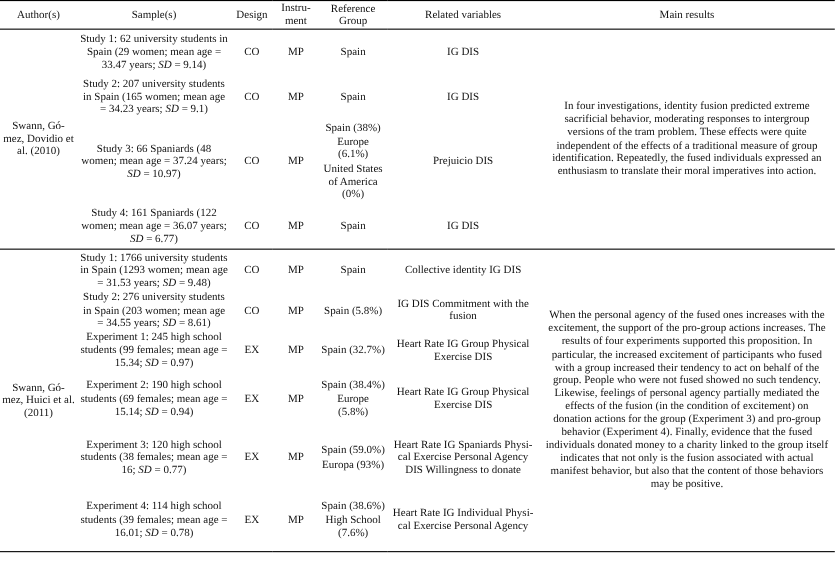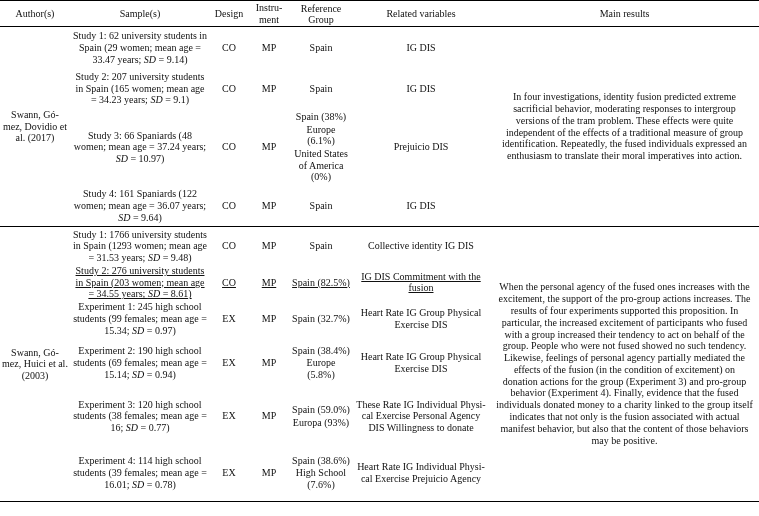--- a/index.html
+++ b/index.html
@@ -41,21 +41,21 @@
       <th>Design</th>
       <th>Instru-<br>ment</th>
       <th style="line-height:11px">Reference<br>Group</th>
       <th>Related variables</th>
       <th>Main results</th>
     </tr>
   </thead>
 
   <tbody id="group-body">
       <tr style="height: 42px;">
-        <td rowspan="4">Swann, Gó-mez, Dovidio et al. (2017)</td>
+        <td rowspan="4">Swann, Gó-mez, Dovidio et al. (2010)</td>
         <td><span>Study 1: 62 university students in Spain (29 women; mean age = 33.47 years; </span><i>SD</i><span> = 9.14)</span></td>
         <td>CO</td>
         <td>MP</td>
         <td>
           <span class="rg-item">Spain</span>
         </td>
         <td>IG DIS</td>
         <td class="results" rowspan="4">In four investigations, identity fusion predicted extreme sacrificial behavior, moderating responses to intergroup versions of the tram problem. These effects were quite independent of the effects of a traditional measure of group identification. Repeatedly, the fused individuals expressed an enthusiasm to translate their moral imperatives into action.</td>
       </tr>
       <tr style="height: 40px;">
@@ -72,48 +72,48 @@
         <td>CO</td>
         <td>MP</td>
         <td>
           <span class="rg-item">Spain (38%)</span>
           <span class="rg-item">Europe (6.1%)</span>
           <span class="rg-item">United States of America (0%)</span>
         </td>
         <td>Prejuicio DIS</td>
       </tr>
       <tr style="height: 41px;">
-        <td><span>Study 4: 161 Spaniards (122 women; mean age = 36.07 years; </span><i>SD</i><span> = 9.64)</span></td>
+        <td><span>Study 4: 161 Spaniards (122 women; mean age = 36.07 years; </span><i>SD</i><span> = 6.77)</span></td>
         <td>CO</td>
         <td>MP</td>
         <td>
           <span class="rg-item">Spain</span>
         </td>
         <td>IG DIS</td>
       </tr>
       <tr class="sep">
         <td colspan="7"></td>
       </tr>
       <tr style="height: 38px;">
-        <td rowspan="6">Swann, Gó-mez, Huici et al. (2003)</td>
+        <td rowspan="6">Swann, Gó-mez, Huici et al. (2011)</td>
         <td><span>Study 1: 1766 university students in Spain (1293 women; mean age = 31.53 years; </span><i>SD</i><span> = 9.48)</span></td>
         <td>CO</td>
         <td>MP</td>
         <td>
           <span class="rg-item">Spain</span>
         </td>
         <td>Collective identity  IG DIS</td>
         <td class="results" rowspan="6">When the personal agency of the fused ones increases with the excitement, the support of the pro-group actions increases. The results of four experiments supported this proposition. In particular, the increased excitement of participants who fused with a group increased their tendency to act on behalf of the group. People who were not fused showed no such tendency. Likewise, feelings of personal agency partially mediated the effects of the fusion (in the condition of excitement) on donation actions for the group (Experiment 3) and pro-group behavior (Experiment 4). Finally, evidence that the fused individuals donated money to a charity linked to the group itself indicates that not only is the fusion associated with actual manifest behavior, but also that the content of those behaviors may be positive.</td>
       </tr>
-      <tr style="height: 34px; text-decoration: underline;">
+      <tr style="height: 34px;">
         <td><span>Study 2: 276 university students in Spain (203 women; mean age = 34.55 years; </span><i>SD</i><span> = 8.61)</span></td>
         <td>CO</td>
         <td>MP</td>
         <td>
-          <span class="rg-item">Spain (82.5%)</span>
+          <span class="rg-item">Spain (5.8%)</span>
         </td>
         <td>IG DIS Commitment with the fusion</td>
       </tr>
       <tr style="height: 38px;">
         <td><span>Experiment 1: 245 high school students (99 females; mean age = 15.34; </span><i>SD</i><span> = 0.97)</span></td>
         <td>EX</td>
         <td>MP</td>
         <td>
           <span class="rg-item">Spain (32.7%)</span>
         </td>
@@ -130,29 +130,29 @@
         <td>Heart Rate  IG Group Physical Exercise  DIS</td>
       </tr>
       <tr style="height: 57px;">
         <td><span>Experiment 3: 120 high school students (38 females; mean age = 16; </span><i>SD</i><span> = 0.77)</span></td>
         <td>EX</td>
         <td>MP</td>
         <td>
           <span class="rg-item">Spain (59.0%)</span>
           <span class="rg-item">Europa (93%)</span>
         </td>
-        <td>These Rate  IG Individual Physi-cal Exercise  Personal Agency DIS Willingness to donate</td>
+        <td>Heart Rate  IG Spaniards Physi-cal Exercise  Personal Agency DIS Willingness to donate</td>
       </tr>
       <tr style="height: 56px;">
         <td><span>Experiment 4: 114 high school students (39 females; mean age = 16.01; </span><i>SD</i><span> = 0.78)</span></td>
         <td>EX</td>
         <td>MP</td>
         <td>
           <span class="rg-item">Spain (38.6%)</span>
           <span class="rg-item">High School (7.6%)</span>
         </td>
-        <td>Heart Rate  IG Individual Physi-cal Exercise  Prejuicio Agency</td>
+        <td>Heart Rate  IG Individual Physi-cal Exercise  Personal Agency</td>
       </tr>
       <tr class="last-line">
         <td colspan="7"></td>
       </tr>
     </tbody>
 </table>
 
 </body></html>

